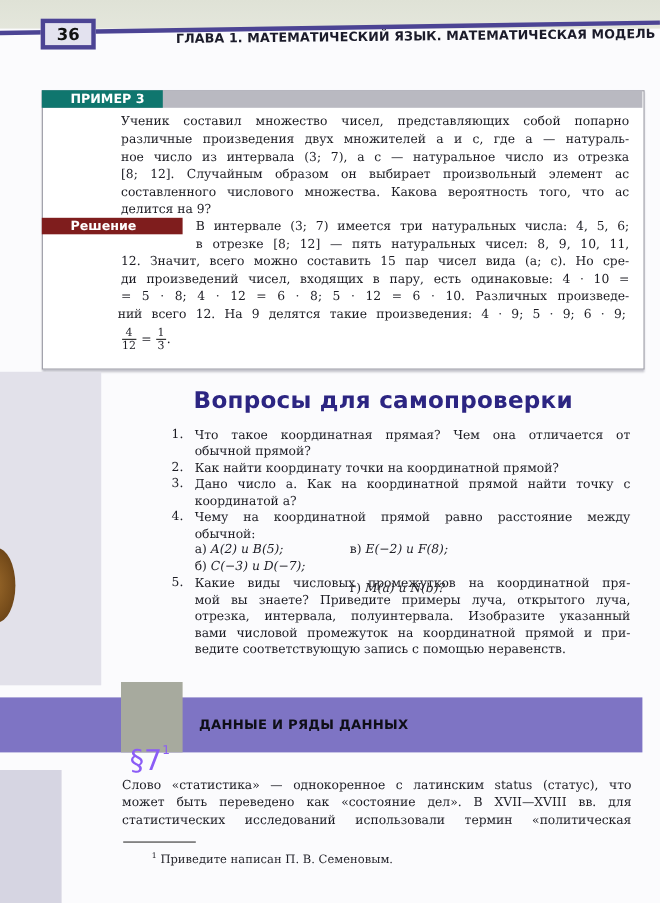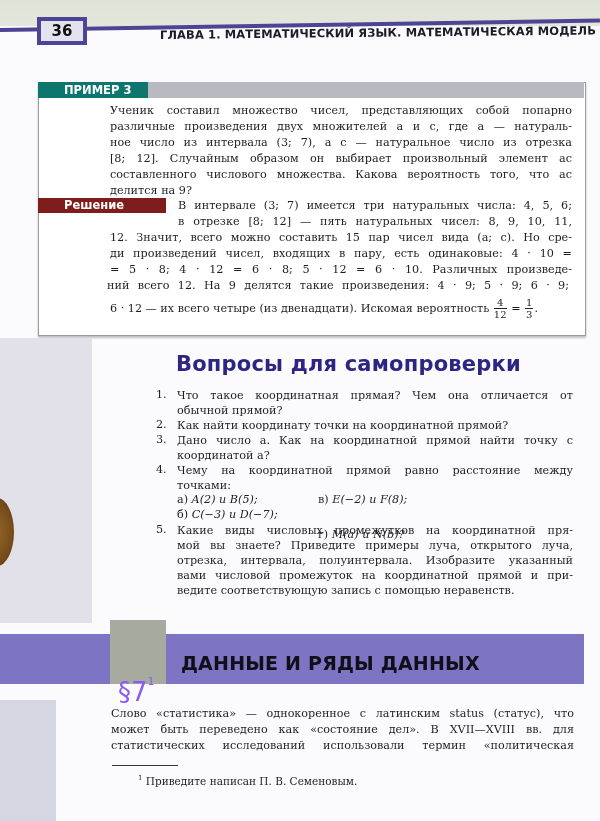--- a/index.html
+++ b/index.html
@@ -44,21 +44,21 @@
   .q-title { position:absolute; left:176px; top:352px; font-family:"DejaVu Sans", sans-serif; font-weight:bold;
     font-size:21px; color:#2c2582; letter-spacing:0.2px; }
   .q-num { position:absolute; font-size:11.2px; }
 
   .section-band { position:absolute; left:0; top:634px; width:584px; height:50px; background:#7e74c4; }
   .section-num-box { position:absolute; left:110px; top:620px; width:56px; height:64px; background:#a7aa9e; }
   .section-num { position:absolute; left:118px; top:637px; color:#8b5cf6; font-family:"DejaVu Sans", sans-serif;
     font-weight:normal; font-size:26px;margin-top:40px; }
   .section-num sup { font-size:11px; vertical-align:top; position:relative; top:-2px; }
   .section-title { position:absolute; left:181px; top:652px; font-family:"DejaVu Sans", sans-serif; font-weight:bold;
-    font-size:19px; color:#0f0f18; letter-spacing:0.2px; }
+    font-size:12px; color:#0f0f18; letter-spacing:0.2px; }
 
   .bottom-left { position:absolute; left:0; top:700px; width:56px; height:121px; background:#d6d5e2; }
   .fn-rule { position:absolute; left:112px; top:765px; width:66px; height:1px; background:#333; }
   .fn { position:absolute; left:138px; top:774px; font-size:10.5px; white-space:nowrap; }
   .fn sup { font-size:7px; }
 </style>
 </head>
 <body>
 
 <div class="top-shade"></div>
@@ -79,21 +79,20 @@
 <div class="txt last" style="left:110px;top:183px;width:462px;">делится на 9?</div>
 
 <div class="solution-label">Решение</div>
 <div class="txt" style="left:178px;top:198px;width:394px;">В интервале (3; 7) имеется три натуральных числа: 4, 5, 6;</div>
 <div class="txt" style="left:178px;top:214px;width:394px;">в отрезке [8; 12] — пять натуральных чисел: 8, 9, 10, 11,</div>
 <div class="txt" style="left:110px;top:230px;width:462px;">12. Значит, всего можно составить 15 пар чисел вида (a; c). Но сре-</div>
 <div class="txt" style="left:110px;top:246px;width:462px;">ди произведений чисел, входящих в пару, есть одинаковые: 4 · 10 =</div>
 <div class="txt" style="left:110px;top:262px;width:462px;">= 5 · 8; 4 · 12 = 6 · 8; 5 · 12 = 6 · 10. Различных произведе-</div>
 <div class="txt" style="left:107px;top:278px;width:462px;">ний всего 12. На 9 делятся такие произведения: 4 · 9; 5 · 9; 6 · 9;</div>
 <div class="line" style="left:110px;top:297px;">
-  <span>6 · 12 — их всего четыре (из двенадцати). Искомая вероятность</span>
   <span class="frac"><span class="num">4</span><span>12</span></span>
   <span>=</span>
   <span class="frac"><span class="num">1</span><span>3</span></span><span>.</span>
 </div>
 
 <div class="left-panel"></div>
 <div class="thumb"></div>
 
 <div class="q-title">Вопросы для самопроверки</div>
 
@@ -103,21 +102,21 @@
 
 <div class="q-num" style="left:156px;top:418px;">2.</div>
 <div class="txt last" style="left:177px;top:418px;width:396px;">Как найти координату точки на координатной прямой?</div>
 
 <div class="q-num" style="left:156px;top:433px;">3.</div>
 <div class="txt" style="left:177px;top:433px;width:396px;">Дано число a. Как на координатной прямой найти точку с</div>
 <div class="txt last" style="left:177px;top:448px;width:396px;">координатой a?</div>
 
 <div class="q-num" style="left:156px;top:463px;">4.</div>
 <div class="txt" style="left:177px;top:463px;width:396px;">Чему на координатной прямой равно расстояние между</div>
-<div class="txt last" style="left:177px;top:478px;width:396px;">точками:</div>
+<div class="txt last" style="left:177px;top:478px;width:396px;">обычной:</div>
 
 <div class="line" style="left:177px;top:493px;"><span>а)</span> <i class="m">A(2) и B(5);</i></div>
 <div class="line" style="left:318px;top:493px;"><span>в)</span> <i class="m">E(−2) и F(8);</i></div>
 <div class="line" style="left:177px;top:508px;"><span>б)</span> <i class="m">C(−3) и D(−7);</i></div>
 <div class="line" style="left:318px;top:528px;"><span>г)</span> <i class="m">M(a) и N(b)?</i></div>
 
 <div class="q-num" style="left:156px;top:523px;">5.</div>
 <div class="txt" style="left:177px;top:523px;width:396px;">Какие виды числовых промежутков на координатной пря-</div>
 <div class="txt" style="left:177px;top:538px;width:396px;">мой вы знаете? Приведите примеры луча, открытого луча,</div>
 <div class="txt" style="left:177px;top:553px;width:396px;">отрезка, интервала, полуинтервала. Изобразите указанный</div>

